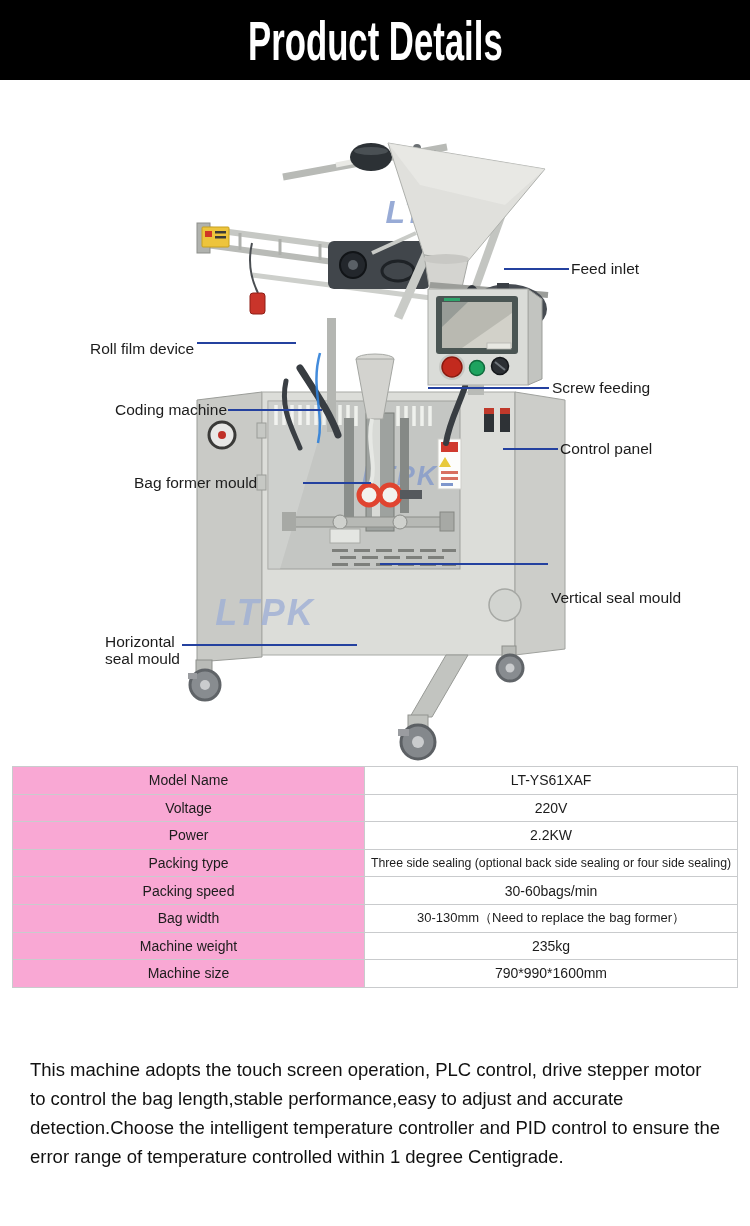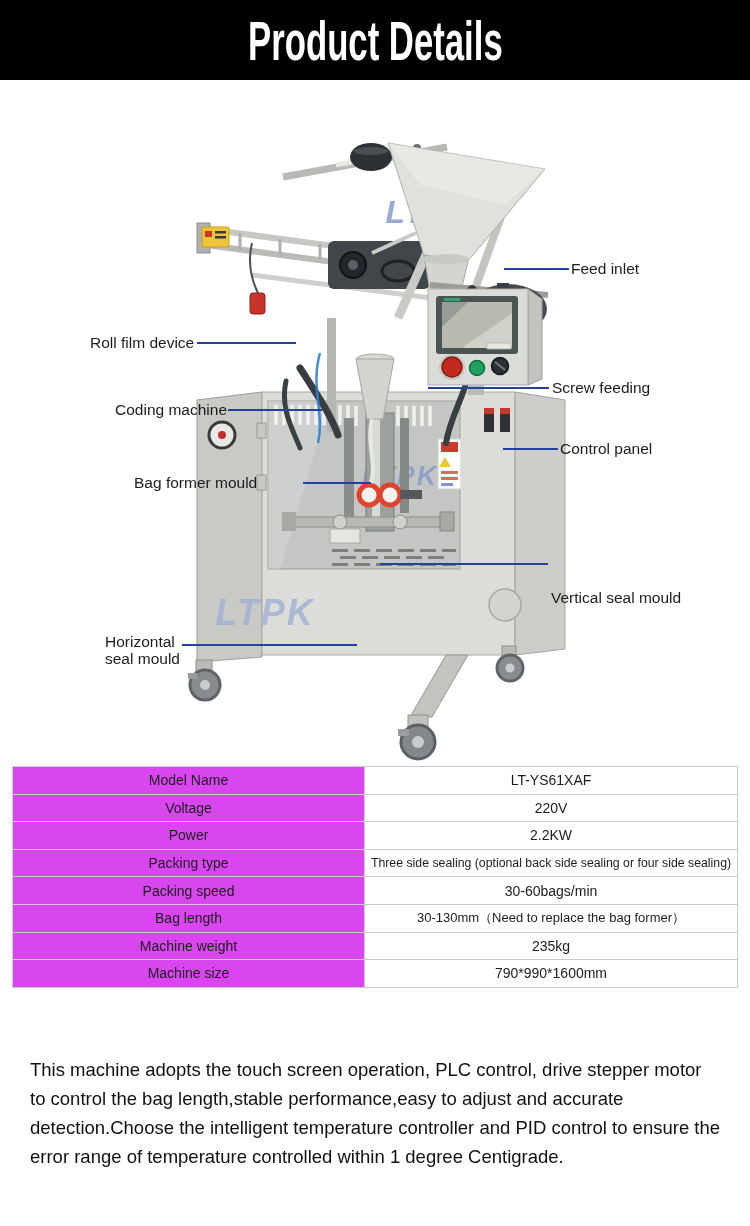--- a/index.html
+++ b/index.html
@@ -13,21 +13,21 @@
   
   #figure{position:absolute;left:0;top:113px;width:750px;height:650px;}
   #machine-svg{position:absolute;left:0;top:0;}
   .callout{position:absolute;font-size:15.5px;line-height:16.5px;color:#1c1c1c;white-space:nowrap;}
   .leader{position:absolute;height:2px;background:#24419f;}
   
   #spec-table{position:absolute;left:12px;top:766px;width:726px;border-collapse:collapse;
               table-layout:fixed;}
   #spec-table td{border:1px solid #c9cbcd;height:26.6px;text-align:center;vertical-align:middle;
                  font-size:14px;color:#1c1c1c;padding:0 4px;overflow:hidden;}
-  #spec-table td.lbl{width:343px;background:#d946ef;}
+  #spec-table td.lbl{width:343px;background:#f9a8d4;}
   #spec-table td.val{background:#ffffff;}
   #spec-table tr.small-val td.val{font-size:12.3px;margin-left:12px;}
   #spec-table tr.mid-val td.val{font-size:13px;}
   
   #description{position:absolute;left:30px;top:1056px;width:692px;color:#111111;}
   #desc-heading{font-size:25px;font-weight:bold;margin:0 0 10px 0;}
   #desc-body{font-size:18.5px;line-height:1.56;margin:0;text-align:left;}
 </style>
 </head>
 <body>
@@ -251,21 +251,21 @@
         <circle cx="477" cy="255" r="7.5" fill="#1ea35f" stroke="#0e6b3c" stroke-width="1.5"></circle>
         <circle cx="500" cy="253" r="8.5" fill="#2b2f33" stroke="#14171a" stroke-width="1.5"></circle>
         <line x1="495" y1="249" x2="505" y2="257" stroke="#70767c" stroke-width="2"></line>
         <rect x="468" y="272" width="16" height="10" fill="#b9bbb7"></rect>
       </g>
     </svg>
 
     <div class="callout" style="left:571px;top:148px;">Feed inlet</div>
     <div class="leader" style="left:504px;top:155px;width:65px;"></div>
 
-    <div class="callout" style="left:90px;top:222px;">Roll film device</div>
+    <div class="callout" style="left:90px;top:228px;">Roll film device</div>
     <div class="leader" style="left:197px;top:229px;width:99px;"></div>
 
     <div class="callout" style="left:552px;top:267px;">Screw feeding</div>
     <div class="leader" style="left:428px;top:274px;width:121px;"></div>
 
     <div class="callout" style="left:115px;top:289px;">Coding machine</div>
     <div class="leader" style="left:228px;top:296px;width:94px;"></div>
 
     <div class="callout" style="left:560px;top:328px;">Control panel</div>
     <div class="leader" style="left:503px;top:335px;width:55px;"></div>
@@ -299,21 +299,21 @@
       </tr>
       <tr class="small-val">
         <td class="lbl">Packing type</td>
         <td class="val">Three side sealing (optional back side sealing or four side sealing)</td>
       </tr>
       <tr>
         <td class="lbl">Packing speed</td>
         <td class="val">30-60bags/min</td>
       </tr>
       <tr class="mid-val">
-        <td class="lbl">Bag length</td>
+        <td class="lbl">Bag width</td>
         <td class="val">30-130mm（Need to replace the bag former）</td>
       </tr>
       <tr>
         <td class="lbl">Machine weight</td>
         <td class="val">235kg</td>
       </tr>
       <tr>
         <td class="lbl">Machine size</td>
         <td class="val">790*990*1600mm</td>
       </tr>

